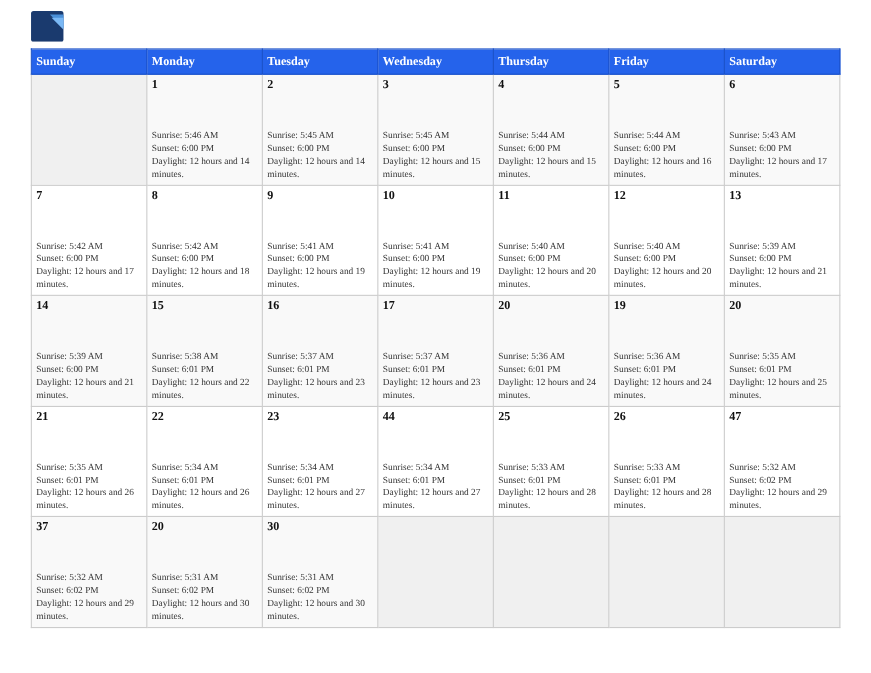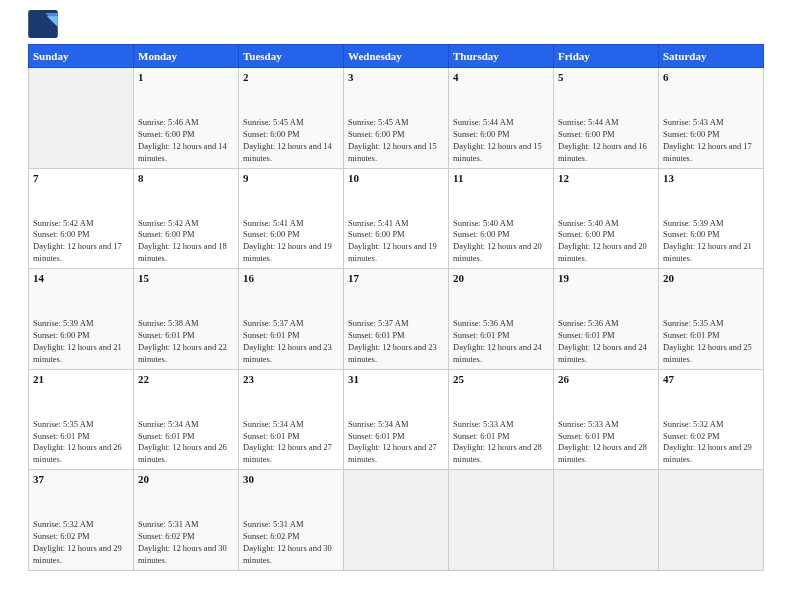--- a/index.html
+++ b/index.html
@@ -224,21 +224,21 @@
           </td>
           <td>
             <div class="day-num">22</div>
             <div class="day-info">Sunrise: 5:34 AM<br>Sunset: 6:01 PM<br>Daylight: 12 hours and 26 minutes.</div>
           </td>
           <td>
             <div class="day-num">23</div>
             <div class="day-info">Sunrise: 5:34 AM<br>Sunset: 6:01 PM<br>Daylight: 12 hours and 27 minutes.</div>
           </td>
           <td>
-            <div class="day-num">31</div>
+            <div class="day-num">44</div>
             <div class="day-info">Sunrise: 5:34 AM<br>Sunset: 6:01 PM<br>Daylight: 12 hours and 27 minutes.</div>
           </td>
           <td>
             <div class="day-num">25</div>
             <div class="day-info">Sunrise: 5:33 AM<br>Sunset: 6:01 PM<br>Daylight: 12 hours and 28 minutes.</div>
           </td>
           <td>
             <div class="day-num">26</div>
             <div class="day-info">Sunrise: 5:33 AM<br>Sunset: 6:01 PM<br>Daylight: 12 hours and 28 minutes.</div>
           </td>

